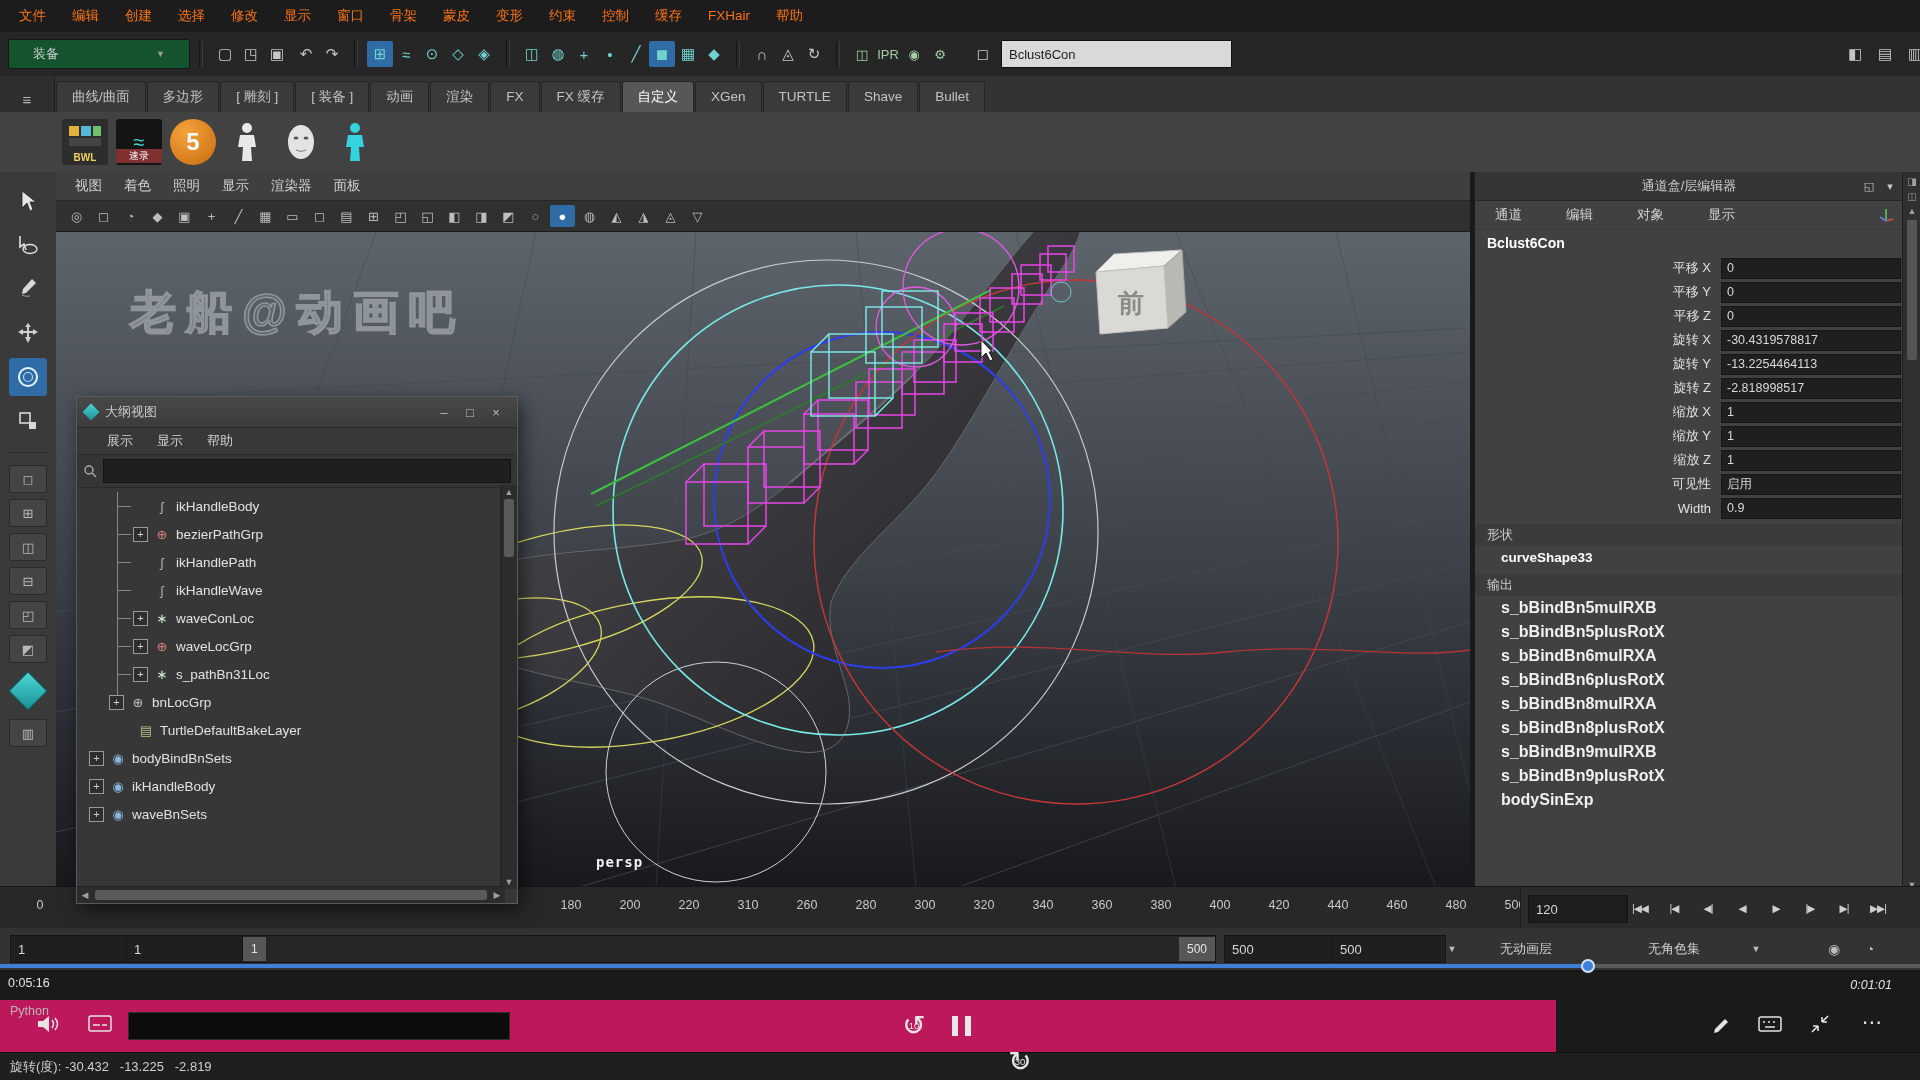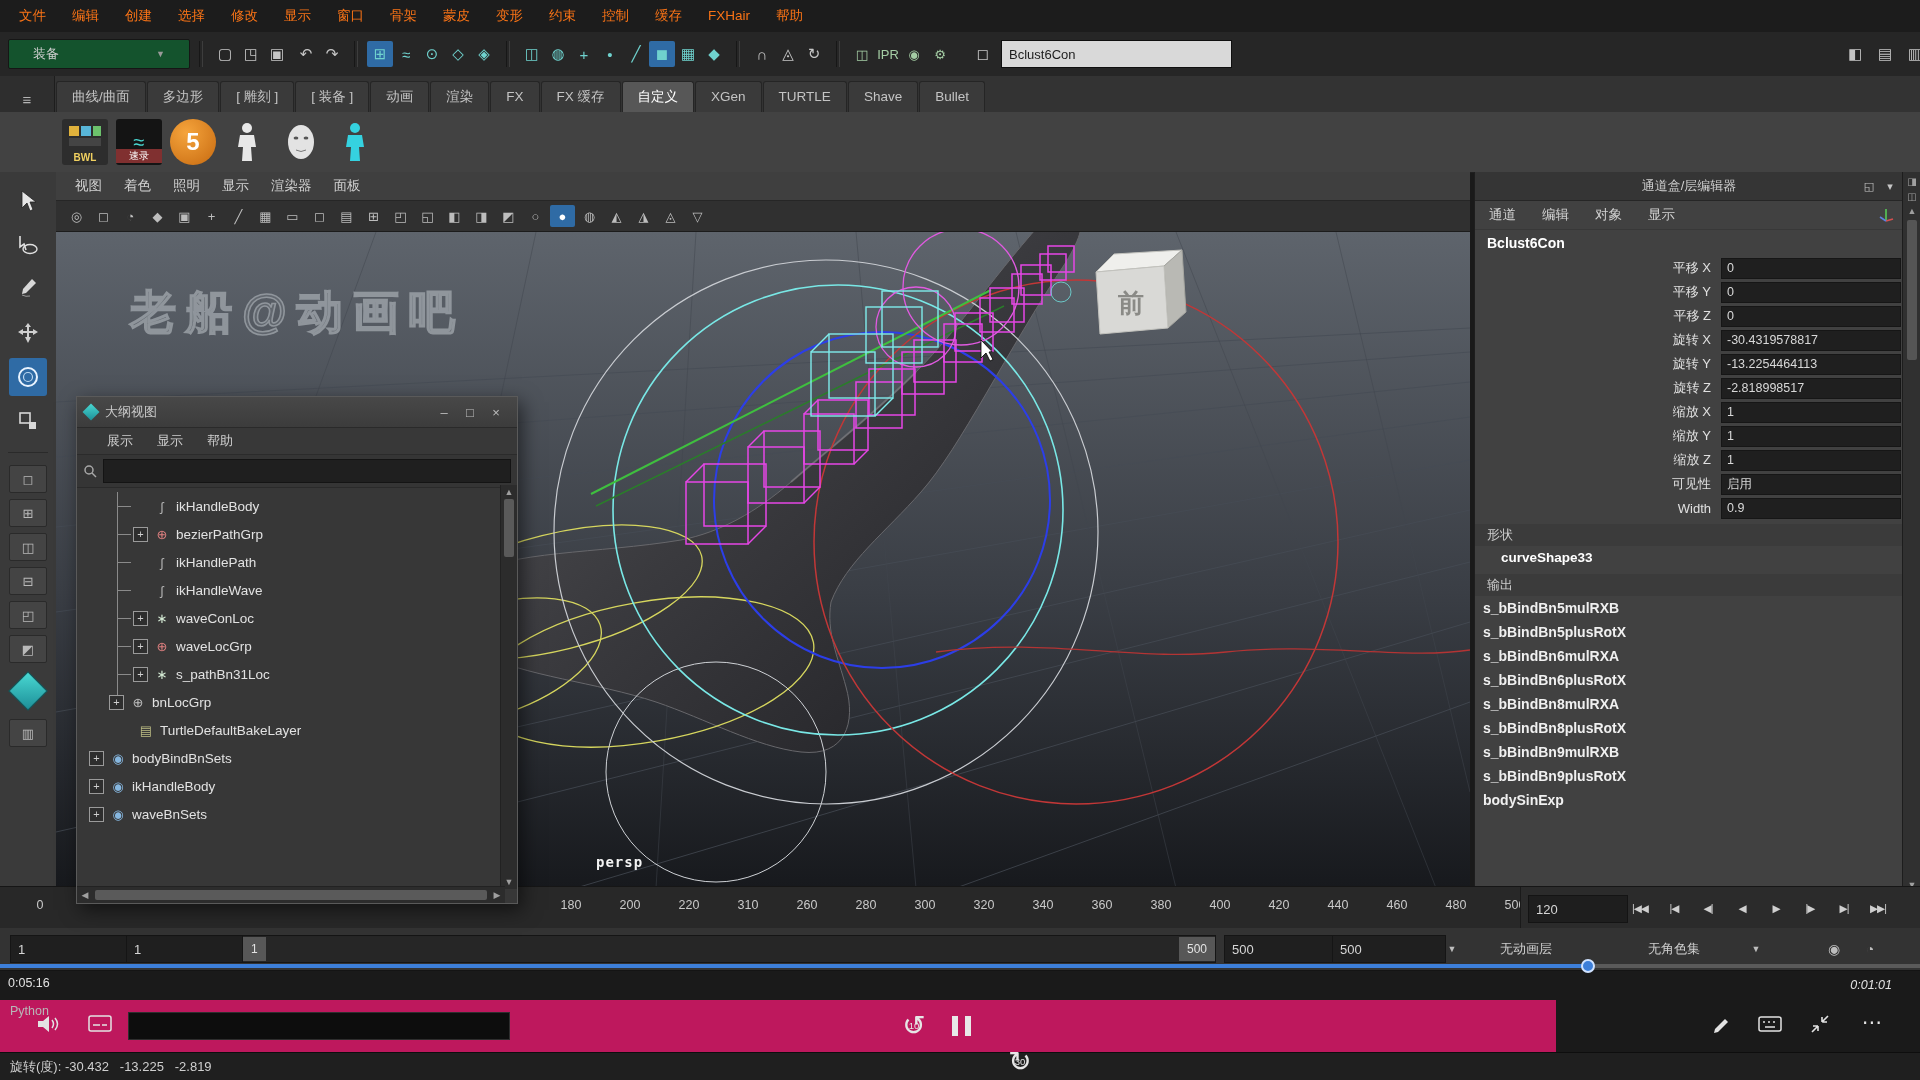--- a/index.html
+++ b/index.html
@@ -68,29 +68,29 @@
   #ovscroll{position:absolute;right:0;top:88px;width:16px;height:400px;background:#2c2c2c;border-left:1px solid #222;display:flex;flex-direction:column;align-items:center;justify-content:space-between;padding:2px 0;}
   #ovscroll .thumb{width:10px;height:58px;background:#5a5a5a;border-radius:2px;margin-top:2px;}
   #ovscroll .sp{flex:1;}
   #ohscroll{position:absolute;left:0;bottom:0;width:424px;height:16px;background:#2c2c2c;border-top:1px solid #222;display:flex;align-items:center;justify-content:space-between;padding:0 2px;}
   #ohscroll .thumb{height:10px;flex:1;margin:0 4px;background:#5a5a5a;border-radius:2px;}
   .scroll-arrow{color:#9f9f9f;font-size:9px;width:12px;text-align:center;}
   
   #channelbox{left:1474px;top:172px;width:428px;height:714px;background:#414141;border-left:1px solid #1e1e1e;}
   #cb-header{height:28px;background:#353535;border-bottom:1px solid #262626;display:flex;align-items:center;justify-content:center;position:relative;color:#cfcfcf;font-size:13px;}
   #cb-header .hicons{position:absolute;right:4px;display:flex;gap:3px;}
-  #cb-menus{height:28px;display:flex;align-items:center;padding-left:14px;gap:26px;border-bottom:1px solid #383838;}
+  #cb-menus{height:28px;display:flex;align-items:center;padding-left:20px;gap:44px;border-bottom:1px solid #383838;}
   #cb-menus span{color:#d2d2d2;font-size:13.5px;}
   #cb-object{height:26px;line-height:26px;padding-left:12px;font-weight:bold;color:#ffffff;font-size:14px;}
   .chrow{display:flex;align-items:center;height:24px;padding-left:8px;}
   .chlabel{width:228px;text-align:right;padding-right:10px;color:#e0e0e0;font-size:13px;}
   .chvalue{width:168px;height:19px;background:#1f1f1f;border:1px solid #161616;color:#d8d8d8;font-size:12.5px;padding:0 5px;line-height:19px;}
   .cb-section{height:22px;line-height:22px;background:#3b3b3b;color:#cccccc;padding-left:12px;font-size:13px;margin-top:4px;}
   .cb-nodename{height:24px;line-height:24px;padding-left:26px;font-weight:bold;color:#ffffff;font-size:13.5px;}
-  .cb-output{height:24px;line-height:24px;padding-left:8px;font-weight:bold;color:#f0f0f0;font-size:14px;}
+  .cb-output{height:24px;line-height:24px;padding-left:26px;font-weight:bold;color:#f0f0f0;font-size:16px;}
   #cb-axis{position:absolute;right:8px;top:34px;}
   
   #rightstrip{left:1902px;top:172px;width:18px;height:714px;background:#303030;border-left:1px solid #1d1d1d;display:flex;flex-direction:column;align-items:center;padding:4px 0;gap:4px;color:#9f9f9f;}
   #rightstrip .thumb{width:10px;height:140px;background:#555;border-radius:2px;}
   #rightstrip .sp{flex:1;}
   
   #timeslider{left:0;top:886px;width:1920px;height:42px;background:#2b2b2b;border-top:1px solid #161616;border-bottom:1px solid #1b1b1b;}
   #tick-row{position:absolute;left:0;top:0;width:1520px;height:42px;background:#282828;border-right:1px solid #1a1a1a;overflow:hidden;}
   .tick{position:absolute;top:11px;transform:translateX(-50%);font-size:12.5px;color:#c9c9c9;}
   #frame-field{position:absolute;left:1528px;top:8px;width:84px;height:26px;background:#1e1e1e;border:1px solid #141414;color:#d6d6d6;padding:0 7px;font-family:inherit;font-size:13px;}

